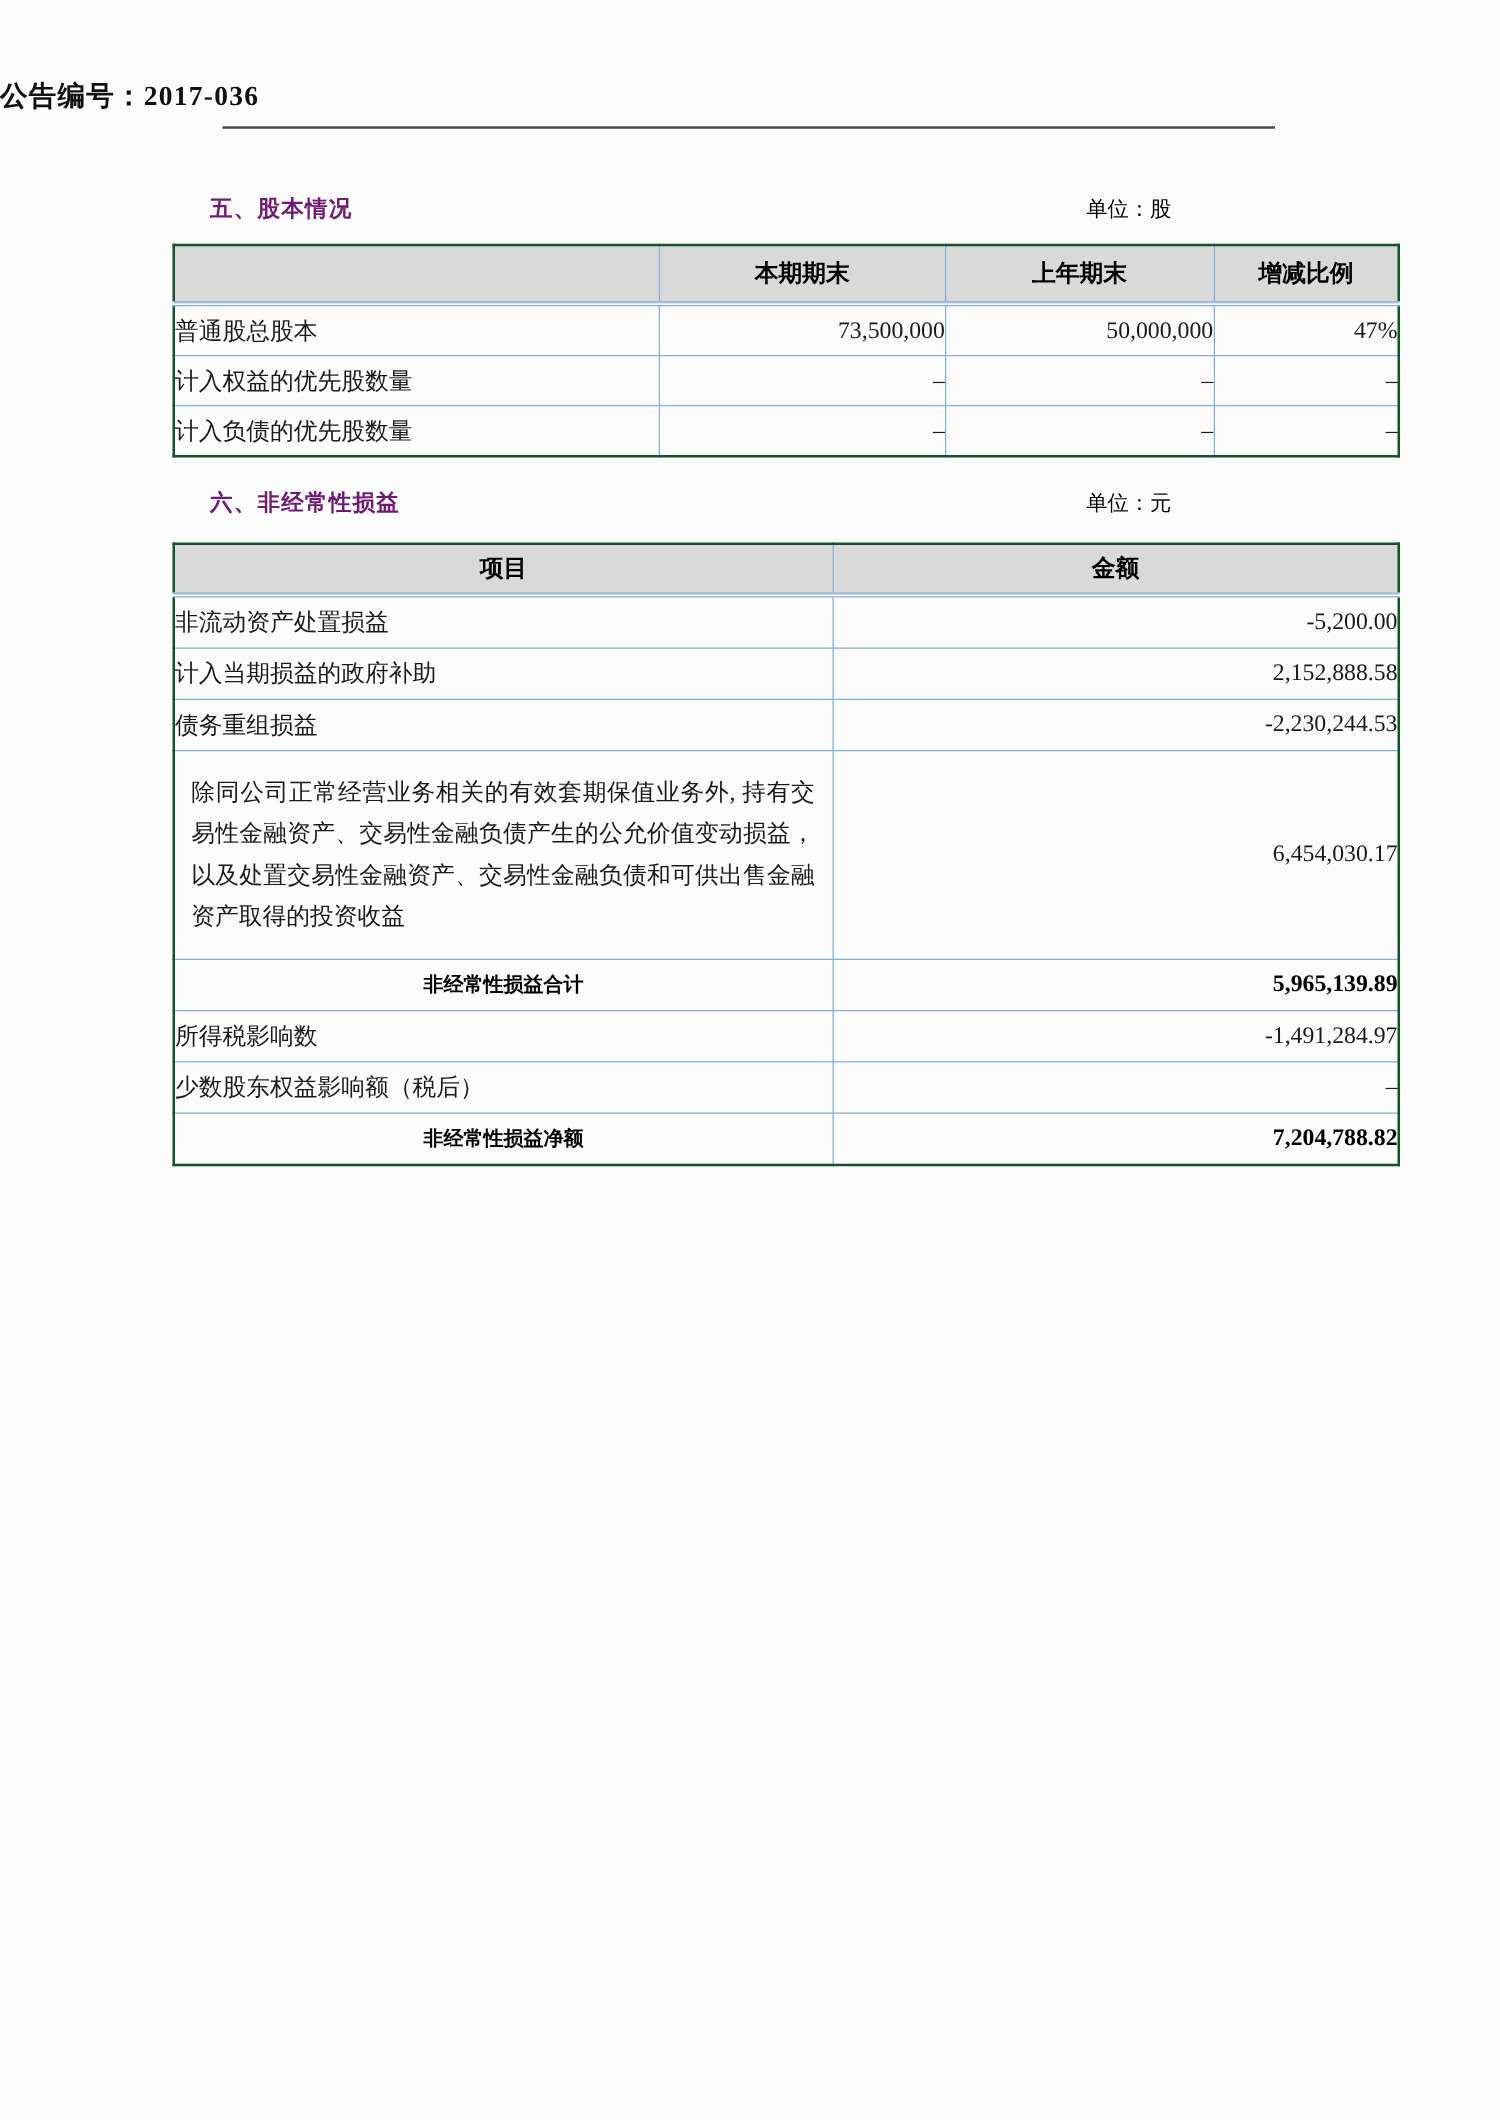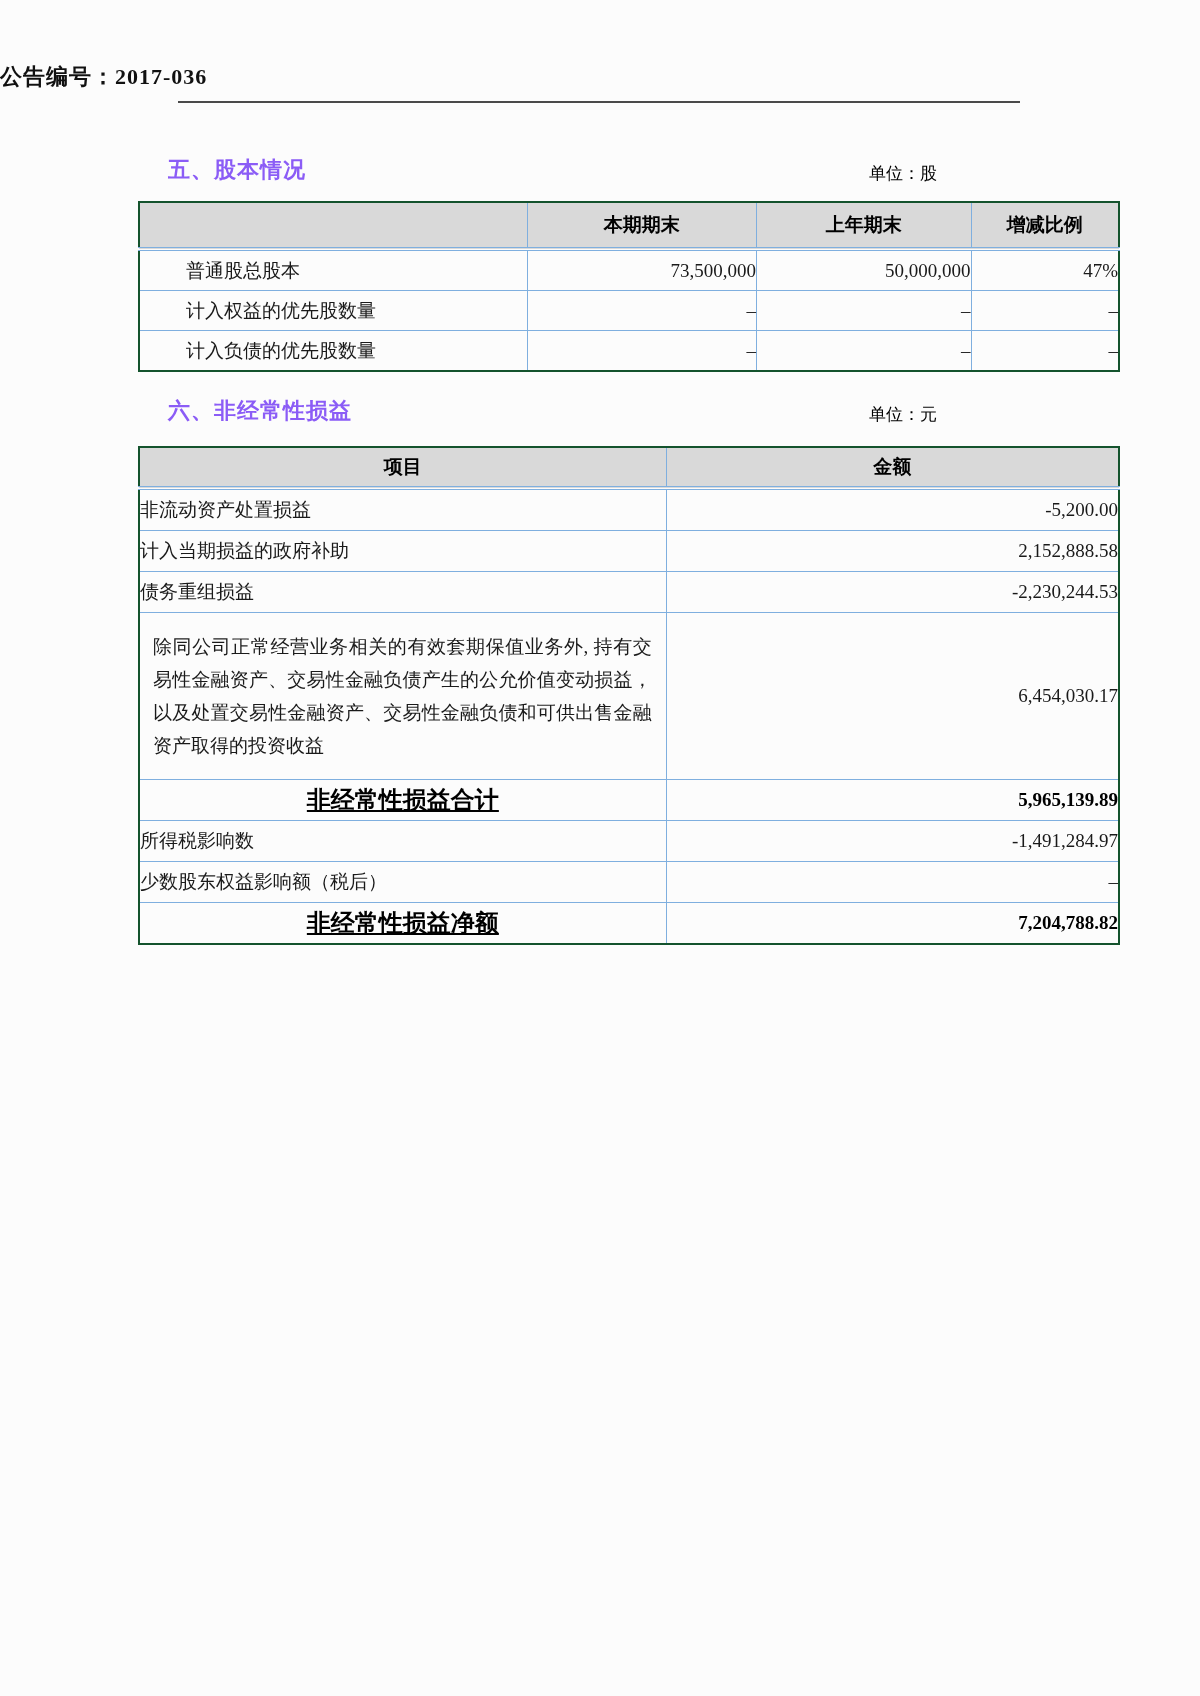--- a/index.html
+++ b/index.html
@@ -36,22 +36,22 @@
     align-items:flex-end;
     margin-left:138px;
     width:982px;
     box-sizing:border-box;
   }
   .s5-head { margin-top:52px; }
   .s6-head { margin-top:24px; }
   .section-title {
     font-family:"Liberation Sans","DejaVu Sans",sans-serif;
     font-weight:bold;
-    font-size:22px;
-    color:#8b5cf6;
+    font-size:18px;
+    color:#701a75;
     margin-left:30px;
     letter-spacing:1px;
   }
   .unit-label {
     font-size:17px;
     color:#000000;
     margin-right:183px;
   }
   
   table.data-table {
@@ -71,21 +71,21 @@
     font-weight:normal;
   }
   .data-table thead th {
     background:#D9D9D9;
     border-bottom:4px double #7FAFDF;
     font-weight:bold;
     text-align:center;
     color:#000;
   }
   .t1 thead th { height:44px; }
-  .t1 tbody td { height:39px;padding-left:46px; }
+  .t1 tbody td { height:39px; }
   .t2 thead th { height:38px;text-align:center; }
   .t2 tbody td { height:40px; }
   .cell-label {
     text-align:left;
     padding-left:13px;
   }
   .cell-num {
     text-align:right;
     padding-right:17px;
     font-variant-numeric:tabular-nums;
@@ -96,22 +96,21 @@
     text-align:justify;
     padding:10px 14px 10px 13px;
     line-height:33px;
   }
   
   .t2 tr.total-row td { font-weight:bold; color:#000; }
   .t2 tr.total-row td.cell-label {
     text-align:center;
     padding-left:0;
     font-family:"Liberation Sans","DejaVu Sans",sans-serif;
-    font-size:24px;
-    text-decoration:underline;
+    font-size:16px;
   }
 </style>
 </head>
 <body>
 
 <div class="page">
 
   <div class="doc-number">公告编号：2017-036</div>
   <div class="header-rule"></div>
 

